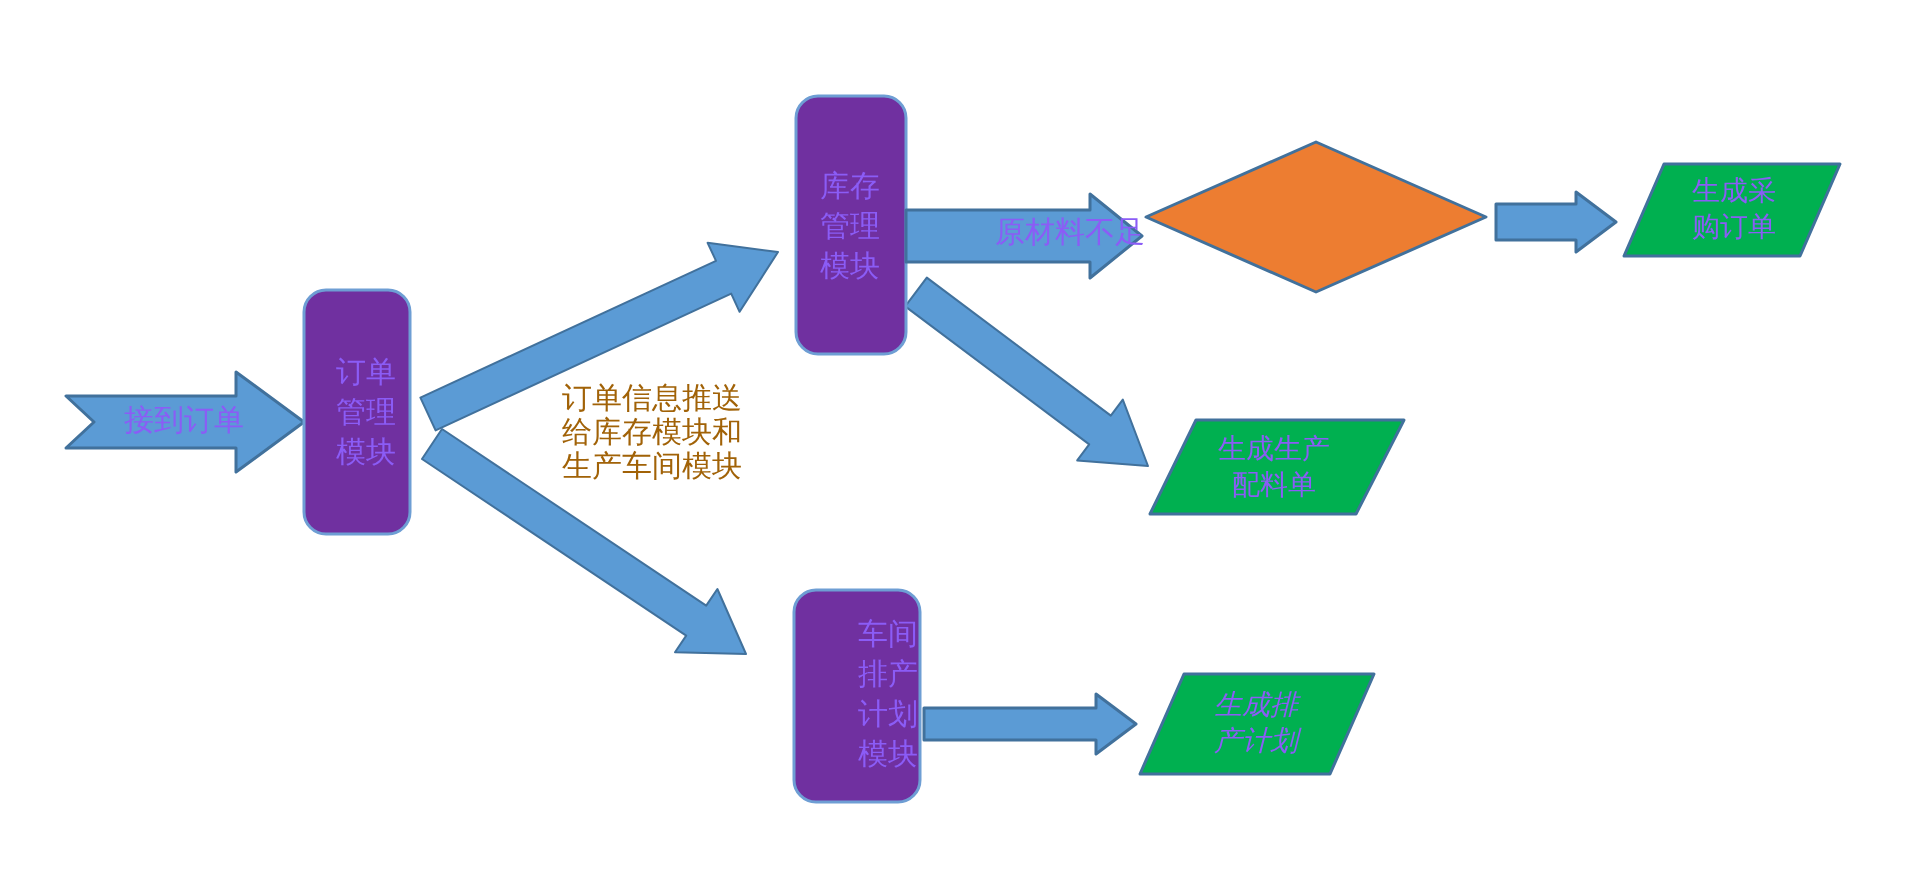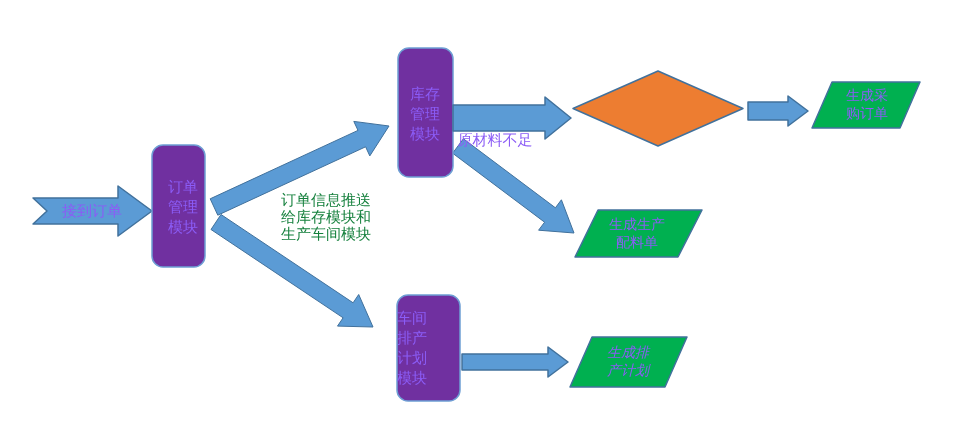--- a/index.html
+++ b/index.html
@@ -19,21 +19,21 @@
     color:#8b5cf6;
     font-size:15px;
     line-height:20px;
   }
   .lbl.sm { font-size:14px; line-height:18px; }
   .lbl.one { line-height:16px; }
   .note {
     position:absolute;
     white-space:pre-line;
     text-align:left;
-    color:#15803d;
+    color:#a16207;
     font-size:15px;
     line-height:17px;
   }
 </style>
 </head>
 <body>
 
 <div class="canvas">
 
   <svg width="965" height="443" viewBox="0 0 965 443">
@@ -70,34 +70,34 @@
   <div class="lbl one" style="left:92px; top:211px;">接到订单</div>
 
   <div class="lbl" style="left:183px; top:207px;">订单
 管理
 模块</div>
 
   <div class="lbl" style="left:425px; top:114px;">库存
 管理
 模块</div>
 
-  <div class="lbl one" style="left:495px; top:117px;margin-top:23px;">原材料不足</div>
+  <div class="lbl one" style="left:535px; top:117px;">原材料不足</div>
 
 
   <div class="lbl sm" style="left:867px; top:104px;">生成采
 购订单</div>
 
   <div class="note" style="left:281px; top:191px;">订单信息推送
 给库存模块和
 生产车间模块</div>
 
   <div class="lbl sm" style="left:637px; top:233px;text-align:center;">生成生产
 配料单</div>
 
-  <div class="lbl" style="left:412px; top:348px;">车间
+  <div class="lbl" style="left:444px; top:348px;">车间
 排产
 计划
 模块</div>
 
   <div class="lbl sm" style="left:628px; top:361px;font-style:italic;">生成排
 产计划</div>
 
 </div>
 
 </body></html>

